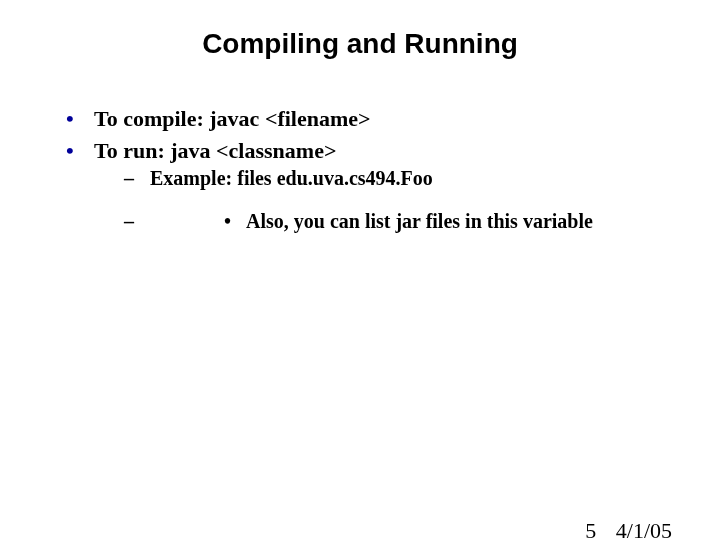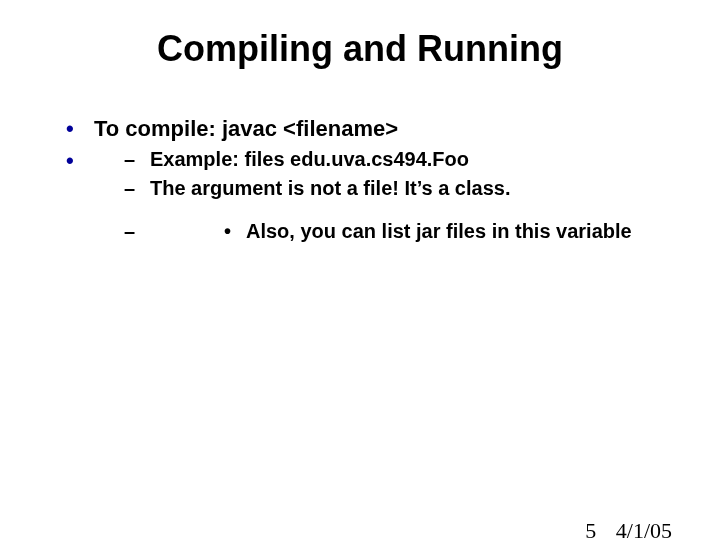--- a/index.html
+++ b/index.html
@@ -15,27 +15,28 @@
   }
   .slide {
     width: 720px;
     height: 540px;
     position: relative;
     box-sizing: border-box;
   }
   .title {
     text-align: center;
     font-weight: bold;
-    font-size: 36px;
+    font-size: 28px;
     margin-top: 28px;
     margin-bottom: 44px;
   }
   .content {
     margin-left: 66px;
     margin-right: 50px;
+    font-family: Liberation Serif, serif;
   }
   ul.level1 {
     list-style: none;
     padding: 0;
     margin: 0;
   }
   ul.level1 > li {
     position: relative;
     padding-left: 28px;
     font-size: 22px;
@@ -112,26 +113,24 @@
 
 <div class="slide">
   <div class="title">Compiling and Running</div>
 
   <div class="content">
     <ul class="level1">
       <li>
         <span>To compile:  javac &lt;filename&gt;</span>
       </li>
       <li>
+        <span>To run:  java &lt;classname&gt;</span>
         <ul class="level2">
           <li>
             <span>Example:  files edu.uva.cs494.Foo</span>
-          </li>
-          <li>
-            <span>The argument is not a file!  It’s a class.</span>
           </li>
           <li>
             <ul class="level3">
               <li>
                 <span>Also, you can list jar files in this variable</span>
               </li>
             </ul>
           </li>
         </ul>
       </li>

